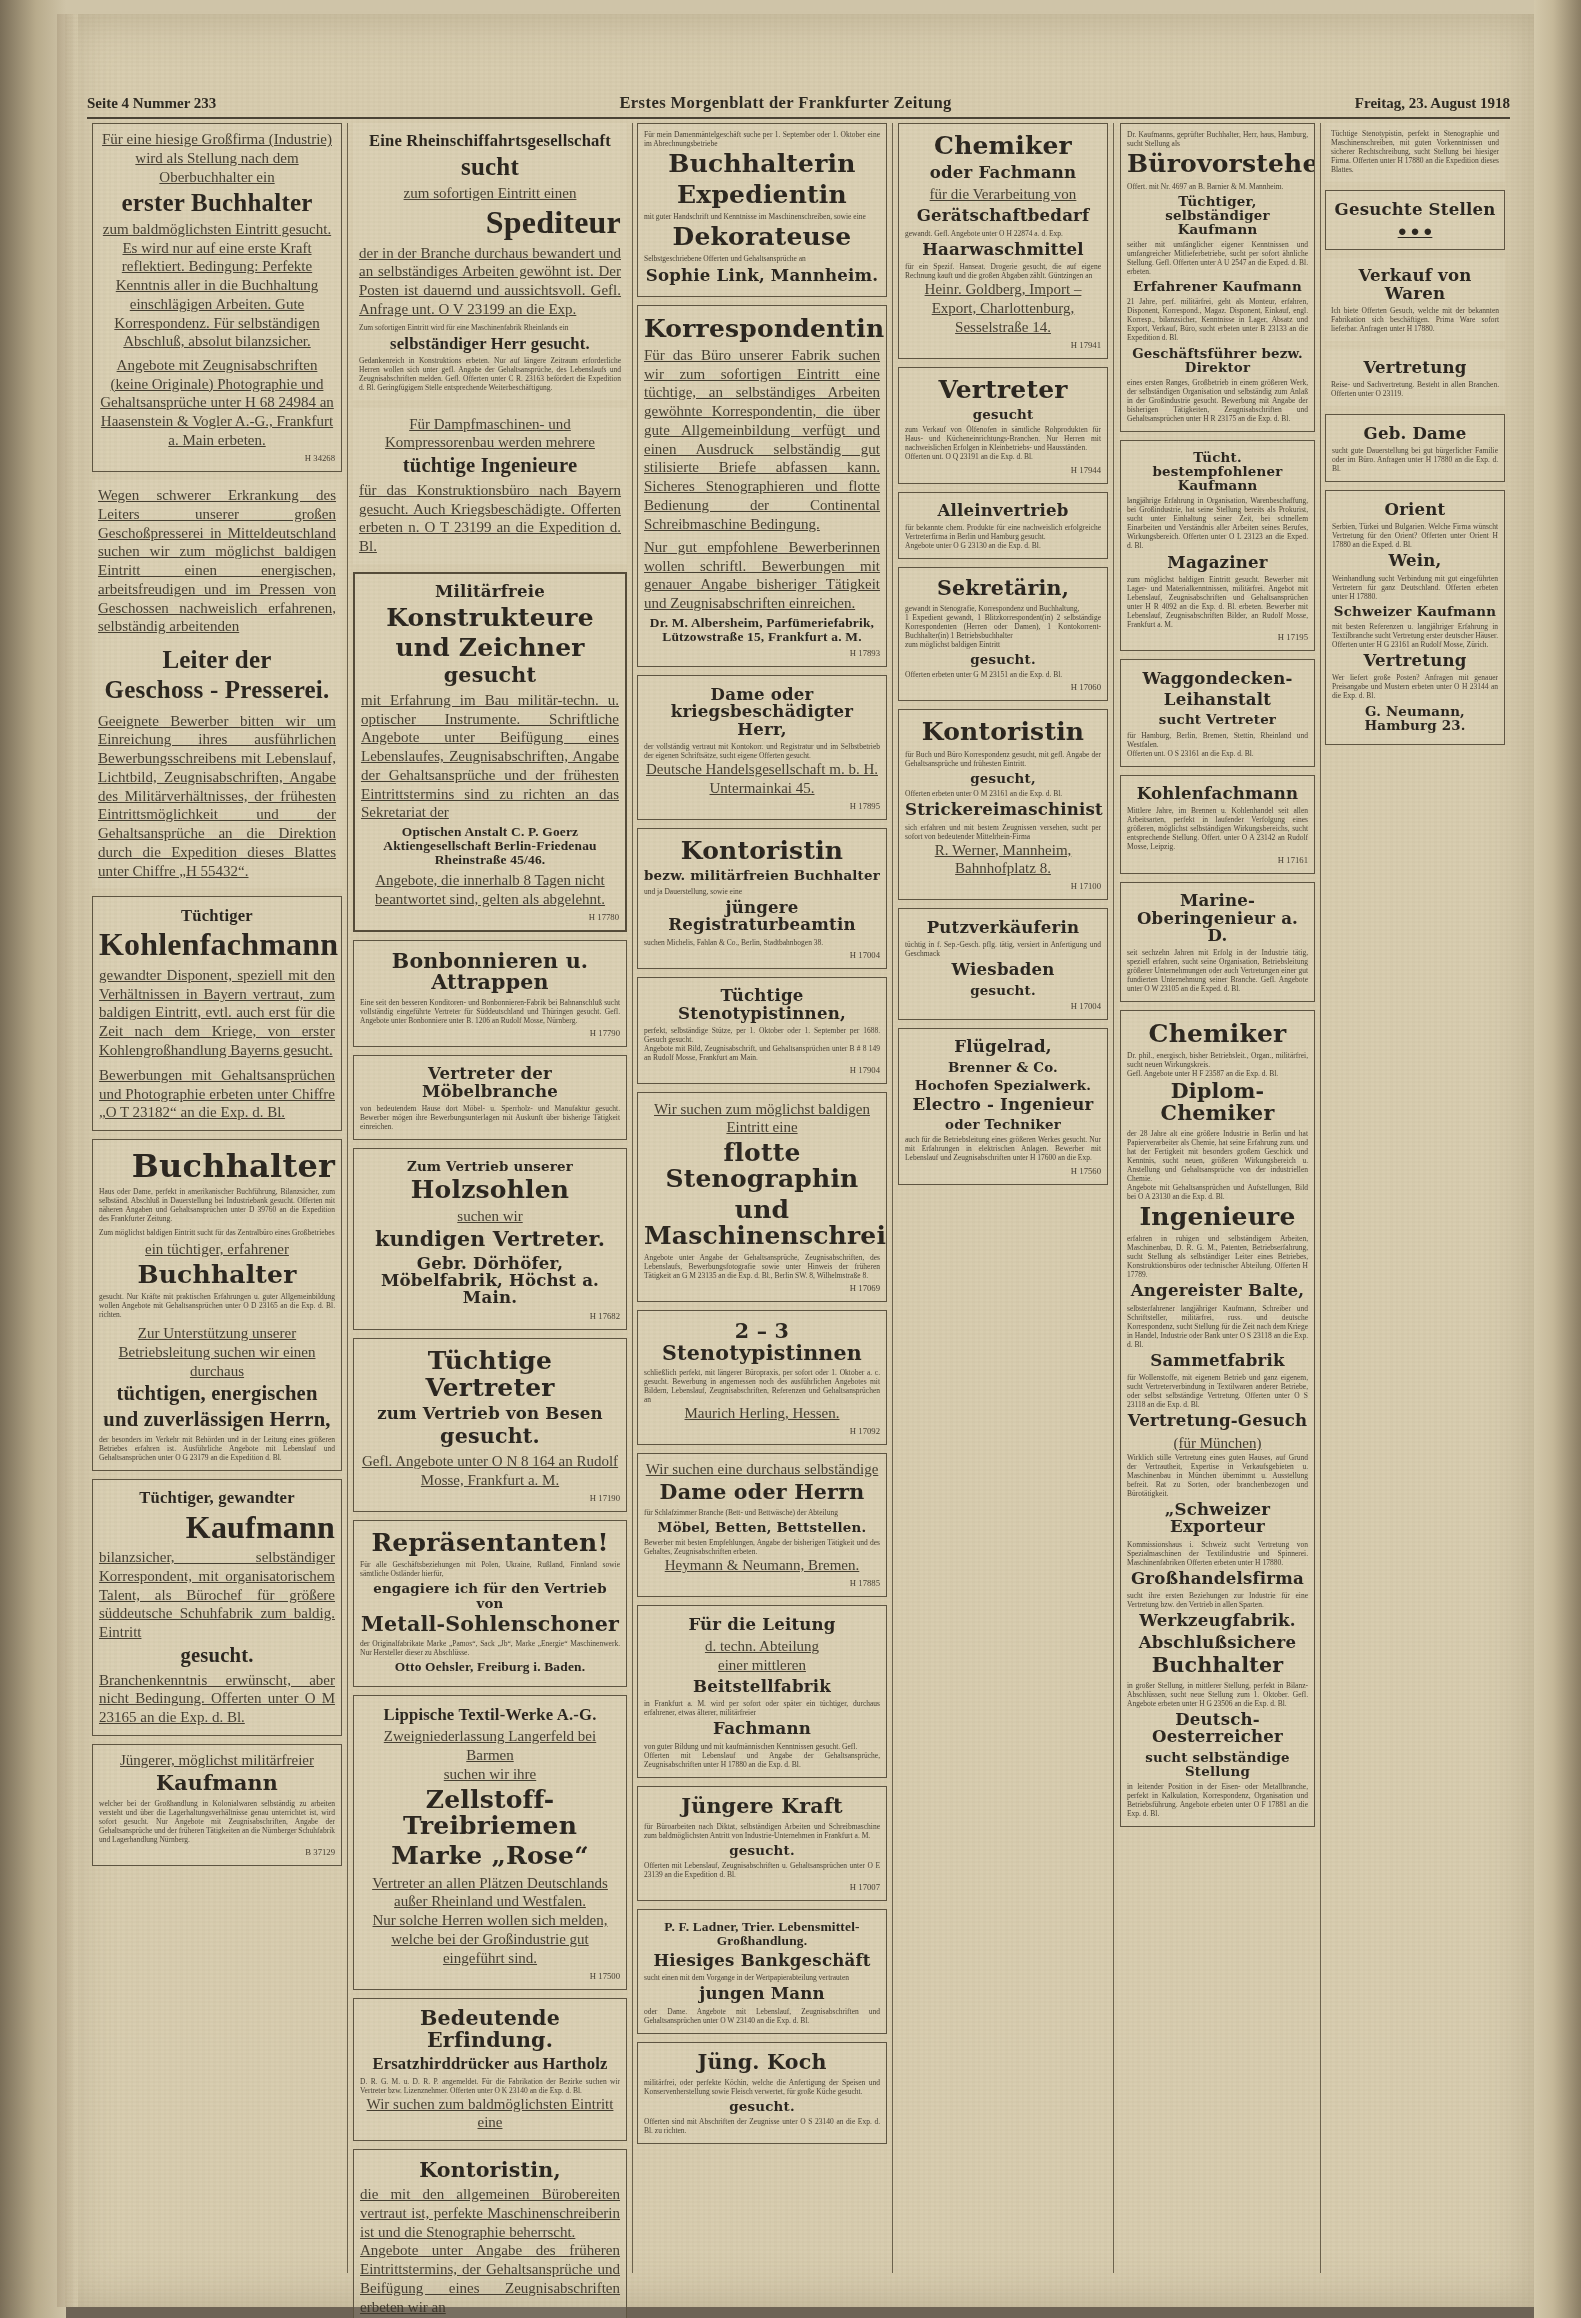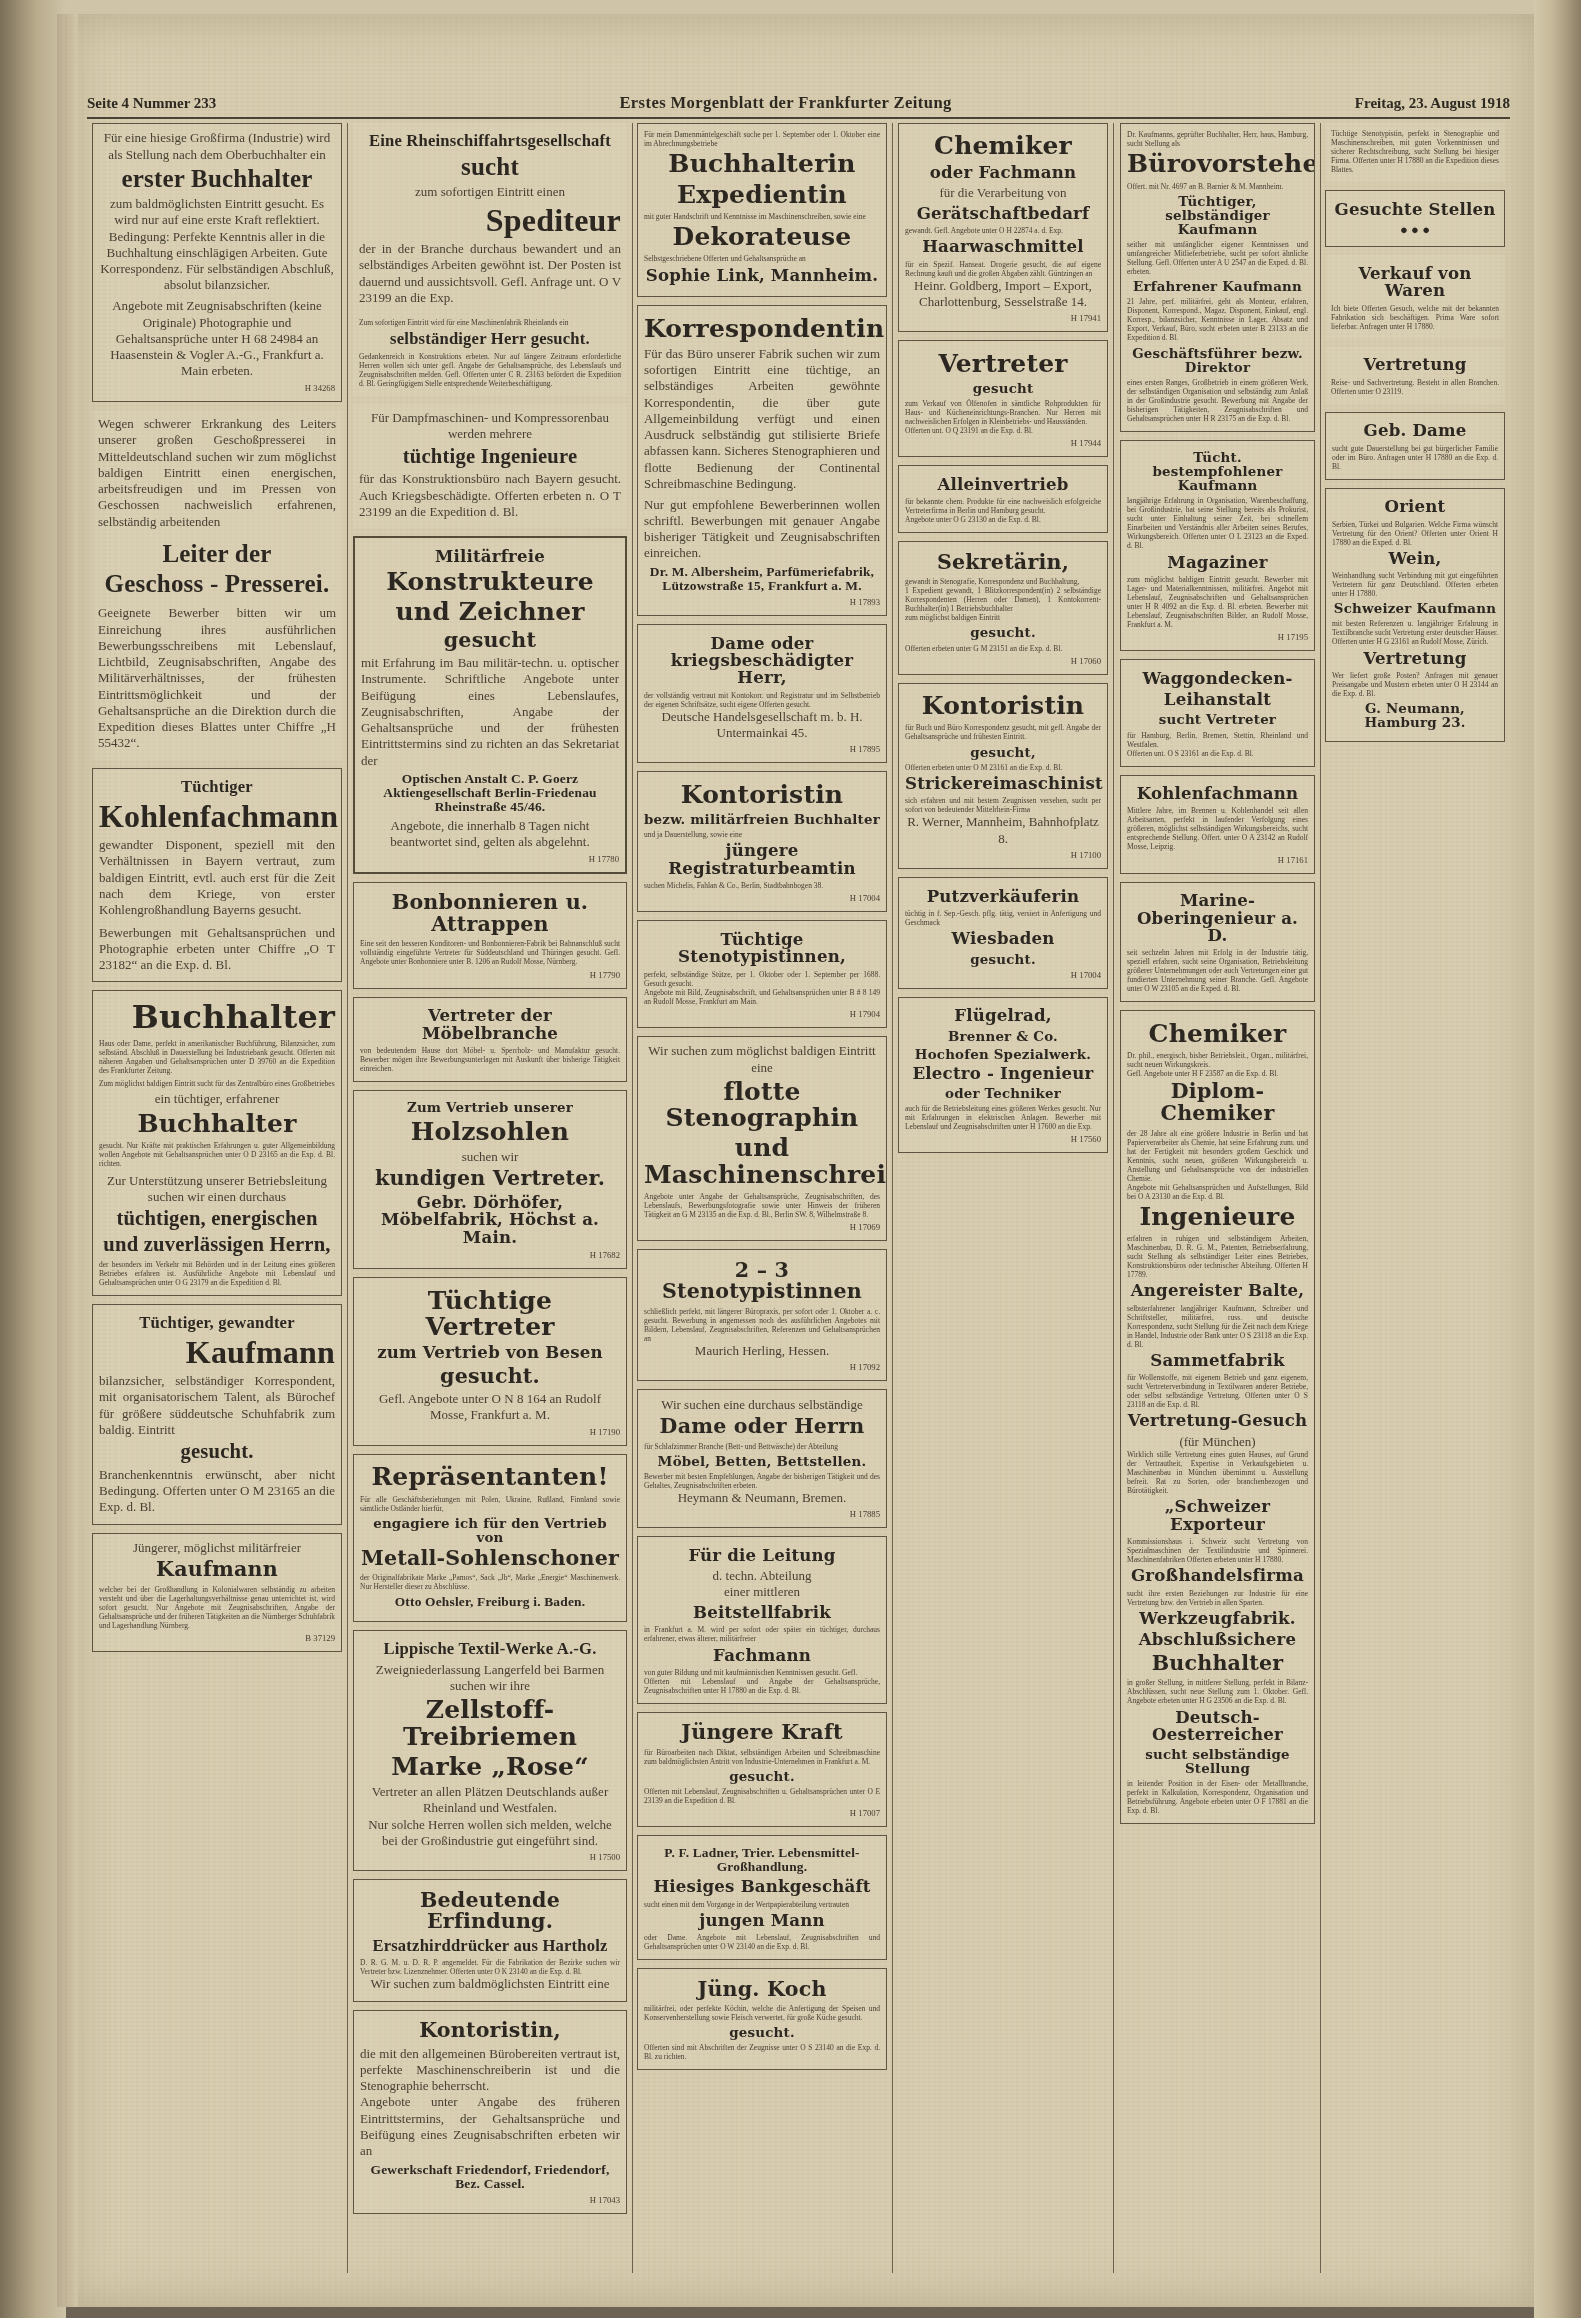--- a/index.html
+++ b/index.html
@@ -94,21 +94,21 @@
     margin:3.2px 0 4px 0;
     letter-spacing:0.2px;
   }
   .fraktur { font-family:"DejaVu Serif", serif; font-weight:bold; }
   .xxl { font-size:32px;text-align:right; }
   .xl  { font-size:25px; }
   .lg  { font-size:20.6px; }
   .md  { font-size:16.6px; }
   .sm  { font-size:13.4px; }
   .body {
-    font-size:13px; line-height:1.25; text-align:center;
+    font-size:15px; line-height:1.25; text-align:center;text-decoration:underline;
   }
   .body.just { text-align:justify; }
   .blur {
     color:#3a3428;
     filter: blur(0.3px);
     opacity:.92;
   }
   .micro {
     font-size:7.5px; line-height:1.2; color:#443d31;
     filter: blur(0.3px);
@@ -191,21 +191,21 @@
     </div>
 
     <div class="col c2">
 
       <div class="ad noborder">
         <div class="hd md">Eine Rheinschiffahrtsgesellschaft</div>
         <div class="hd xl">sucht</div>
         <div class="body blur">zum sofortigen Eintritt einen</div>
         <div class="hd xxl">Spediteur</div>
         <div class="body blur just">der in der Branche durchaus bewandert und an selbständiges Arbeiten gewöhnt ist. Der Posten ist dauernd und aussichtsvoll. Gefl. Anfrage unt. O V 23199 an die Exp.</div>
-        <div class="micro" style="margin-top:12px">Zum sofortigen Eintritt wird für eine Maschinenfabrik Rheinlands ein</div>
+        <div class="micro" style="margin-top:4px">Zum sofortigen Eintritt wird für eine Maschinenfabrik Rheinlands ein</div>
         <div class="hd md">selbständiger Herr gesucht.</div>
         <div class="micro">Gedankenreich in Konstruktions erbeten. Nur auf längere Zeitraum erforderliche Herren wollen sich unter gefl. Angabe der Gehaltsansprüche, des Lebenslaufs und Zeugnisabschriften melden. Gefl. Offerten unter C R. 23163 befördert die Expedition d. Bl. Geringfügigem Stelle entsprechende Weiterbeschäftigung.</div>
       </div>
 
       <div class="ad noborder">
         <div class="body blur">Für Dampfmaschinen- und Kompressorenbau werden mehrere</div>
         <div class="hd lg">tüchtige Ingenieure</div>
         <div class="body blur just">für das Konstruktionsbüro nach Bayern gesucht. Auch Kriegsbeschädigte. Offerten erbeten n. O T 23199 an die Expedition d. Bl.</div>
       </div>
 

